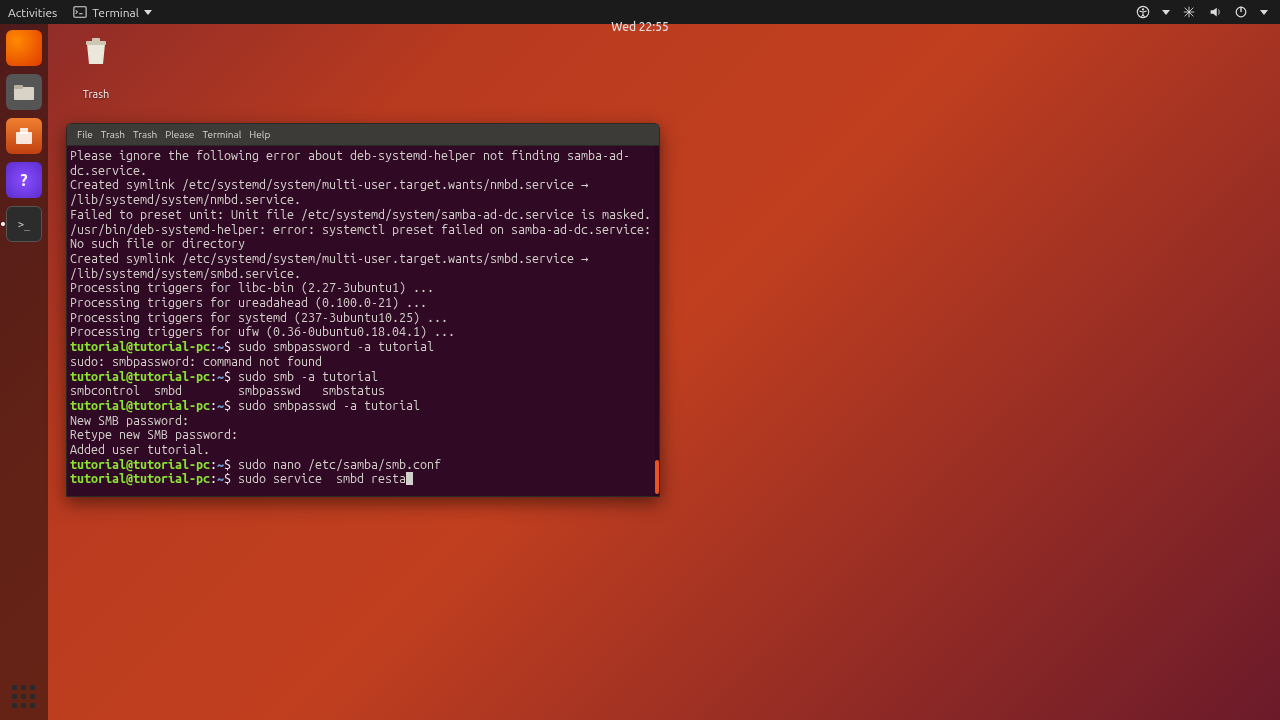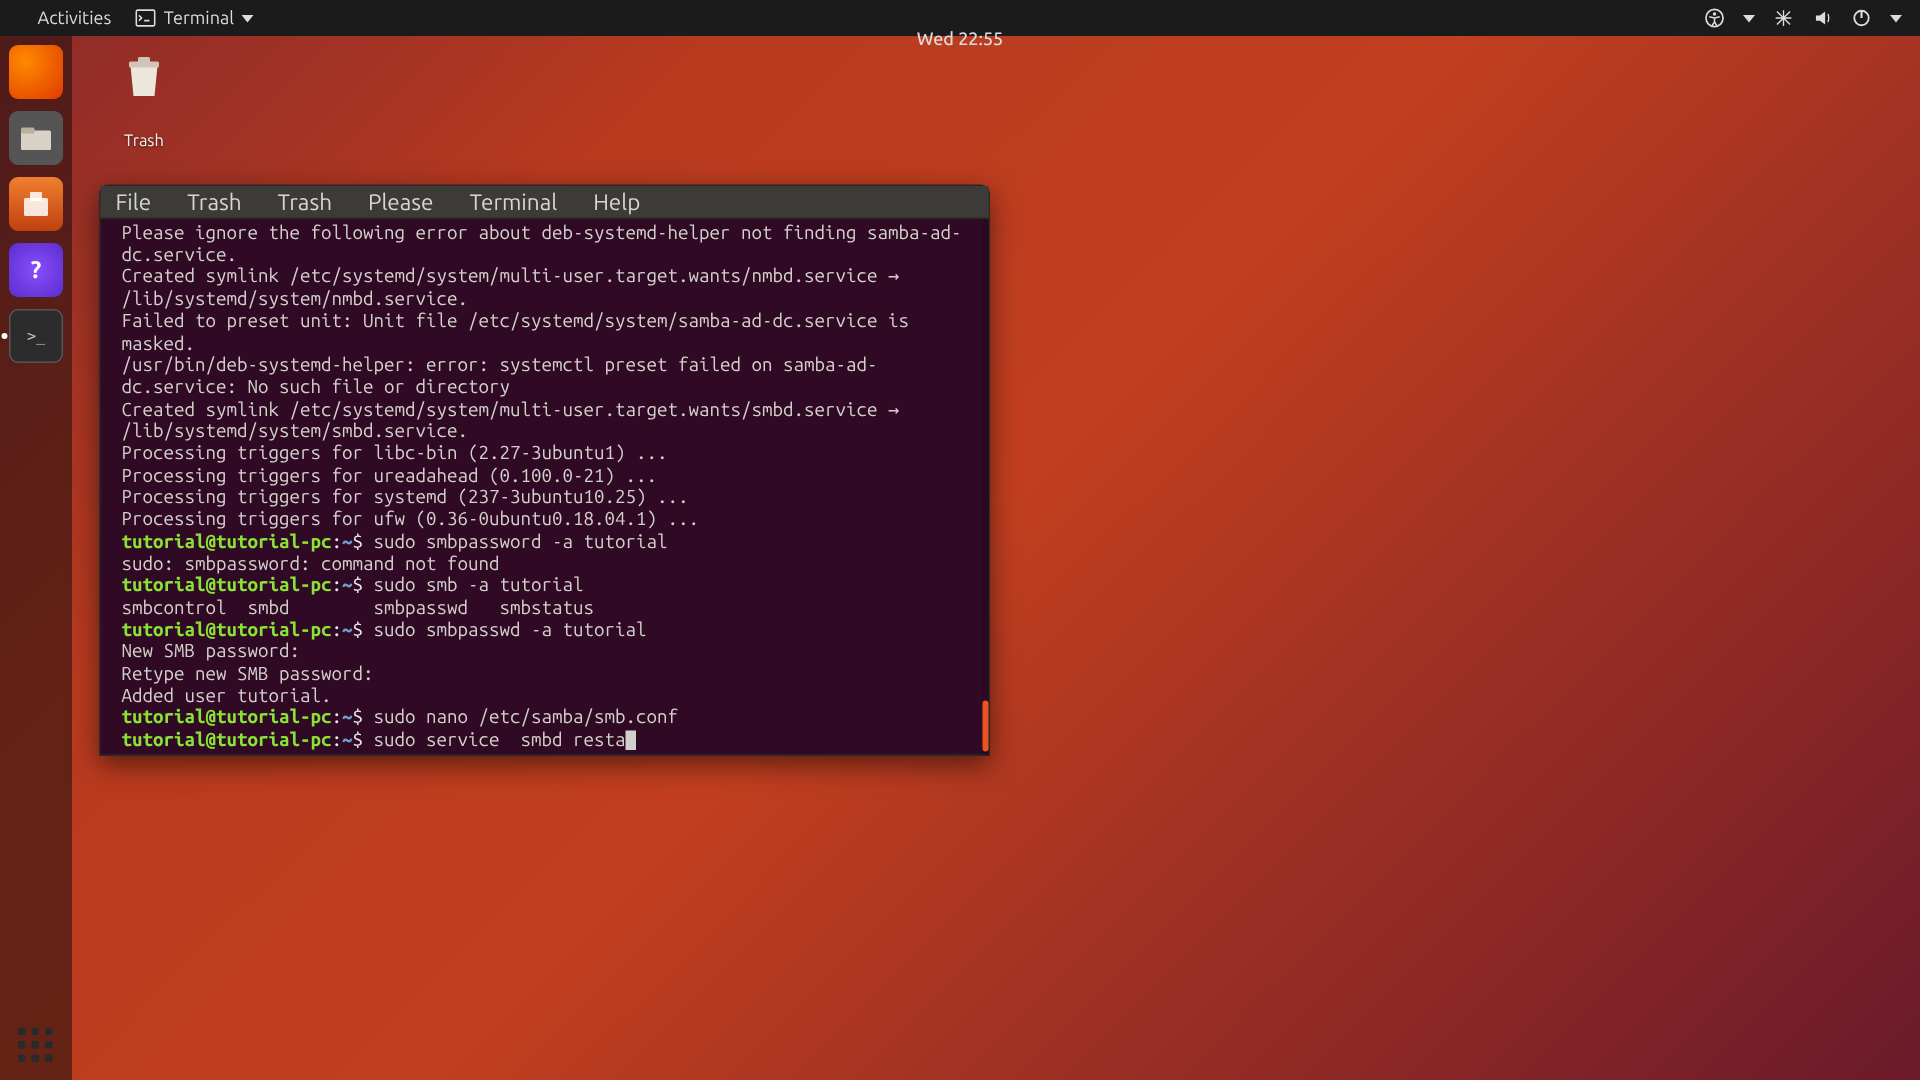--- a/index.html
+++ b/index.html
@@ -8,21 +8,21 @@
   font-family: "Ubuntu", "Liberation Sans", sans-serif;
   background: linear-gradient(135deg, #8a2a2a 0%, #b83a1f 25%, #c13f1f 50%, #6b1a2a 100%);
   position: relative; color: #e8e6e3;
 }
 
 .top-panel {
   position: absolute; top: 0; left: 0; right: 0; height: 24px;
   background: #1b1b1b; display: flex; align-items: center;
   font-size: 12px; color: #dcdcdc; z-index: 50;
 }
-.top-panel .left { display: flex; align-items: center; gap: 16px; padding-left: 25px; }
+.top-panel .left { display: flex; align-items: center; gap: 16px; padding-left: 8px; }
 .top-panel .center { position: absolute; left: 50%; transform: translateX(-50%); font-weight: 500; margin-top: 28px; }
 .top-panel .right { margin-left: auto; display: flex; align-items: center; gap: 12px; padding-right: 12px; }
 .app-menu { display: flex; align-items: center; gap: 5px; }
 .tri-down { width: 0; height: 0; border-left: 4px solid transparent; border-right: 4px solid transparent; border-top: 5px solid #dcdcdc; }
 .sys-icon { width: 14px; height: 14px; display: inline-block; fill: #dcdcdc; }
 
 
 .dock {
   position: absolute; top: 24px; left: 0; width: 48px; bottom: 0;
   background: rgba(30,15,15,0.55); padding-top: 6px;
@@ -71,27 +71,27 @@
   position: relative; font-size: 12px; color: #d8d6d2;
 }
 .titlebar .title { position: absolute; left: 50%; transform: translateX(-50%); }
 .win-btns { position: absolute; right: 6px; display: flex; gap: 5px; }
 .win-btn { width: 11px; height: 11px; border-radius: 50%; }
 .win-min { background: #6f6e6a; }
 .win-max { background: #6f6e6a; }
 .win-close { background: #e95420; }
 .menubar {
   height: 22px; background: #3c3b37; display: flex; align-items: center;
-  gap: 24px; padding: 0 10px; font-size: 15px; color: #d8d6d2;
+  gap: 8px; padding: 0 10px; font-size: 10px; color: #d8d6d2;
   border-bottom: 1px solid #2a2926;
 }
 .term-body {
   background: #300a24; font-family: "Ubuntu Mono","DejaVu Sans Mono",monospace;
   font-size: 12.5px; line-height: 14.7px; color: #d3d0cb;
-  padding: 2px 0 2px 14px; white-space: pre-wrap; position: relative;
+  padding: 2px 0 2px 3px; white-space: pre-wrap; position: relative;
   min-height: 350px;
 }
 .term-body .g { color: #8ae234; font-weight: bold; }
 .term-body .b { color: #729fcf; font-weight: bold; }
 .term-body .w { color: #eeeeec; }
 .term-scroll {
   position: absolute; right: 0; top: 0; bottom: 0; width: 4px;
   background: #2a0820;
 }
 .term-scroll .thumb {

